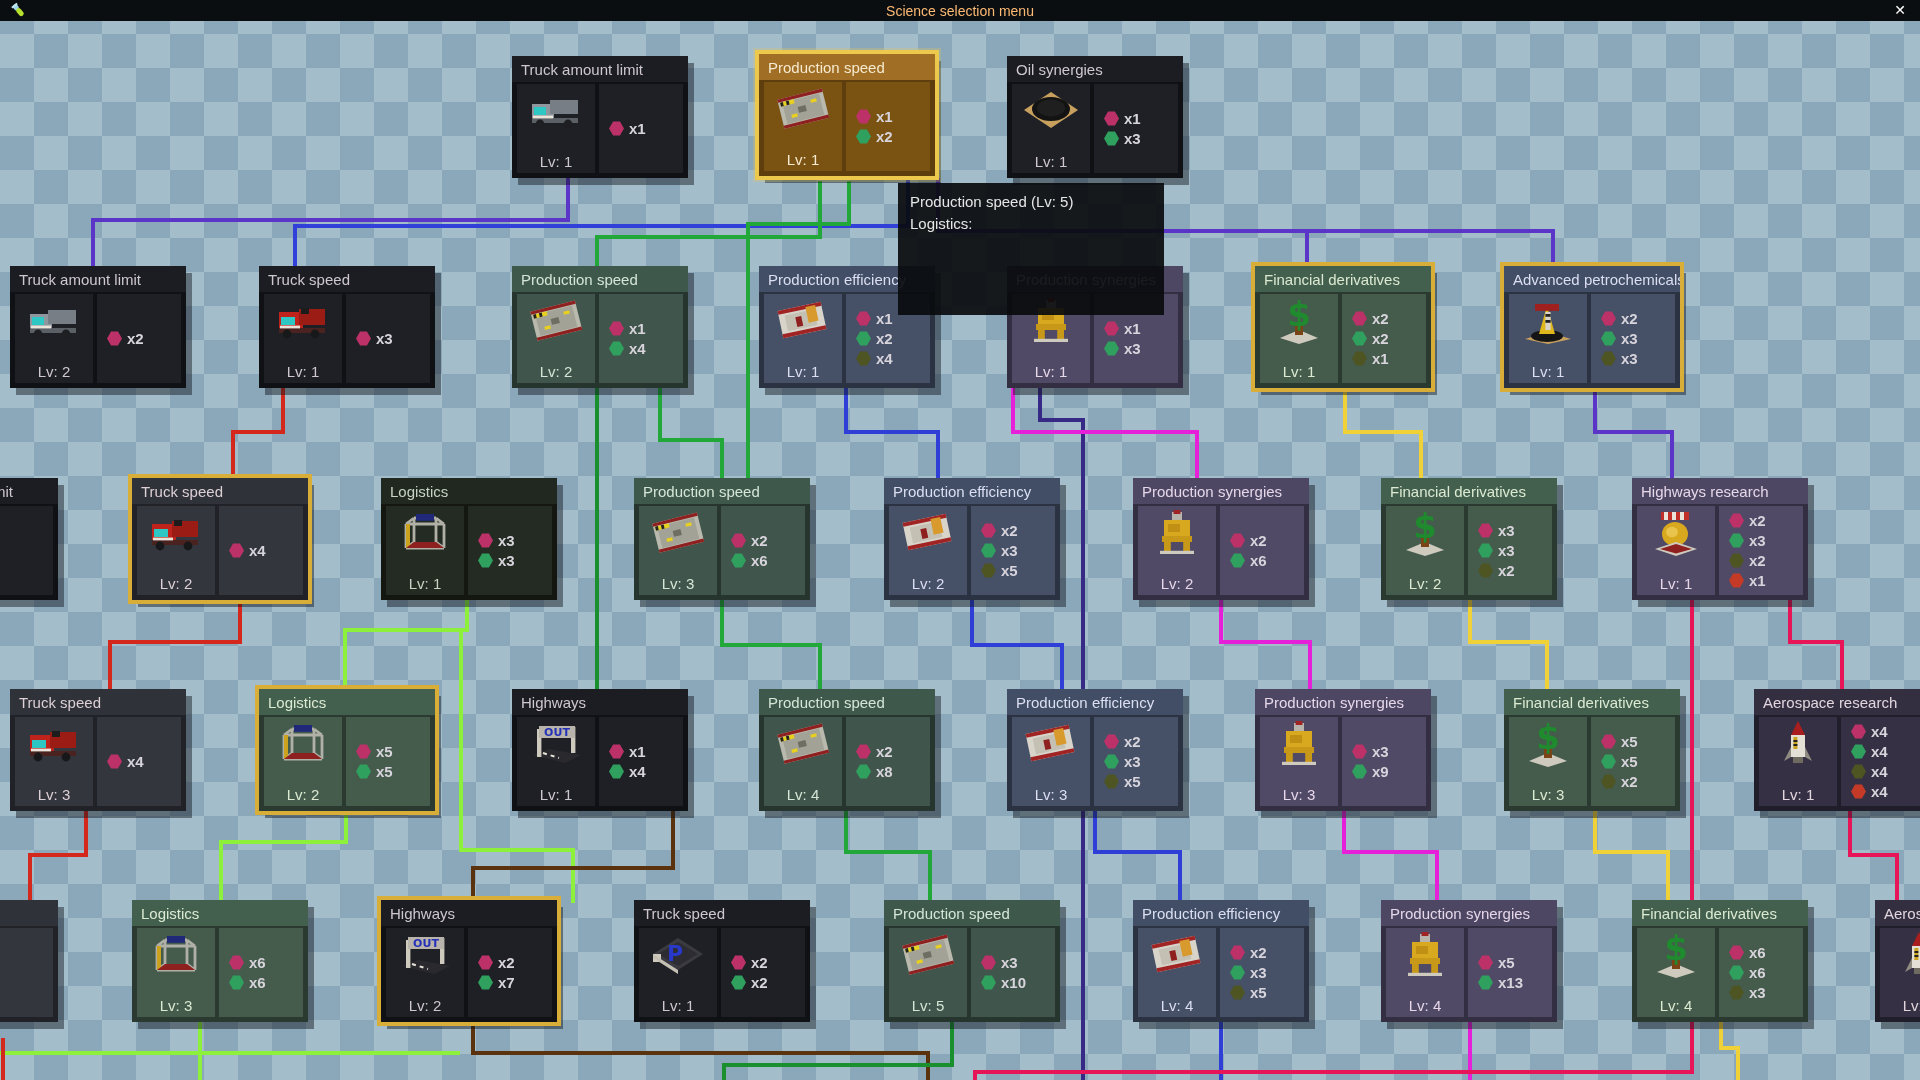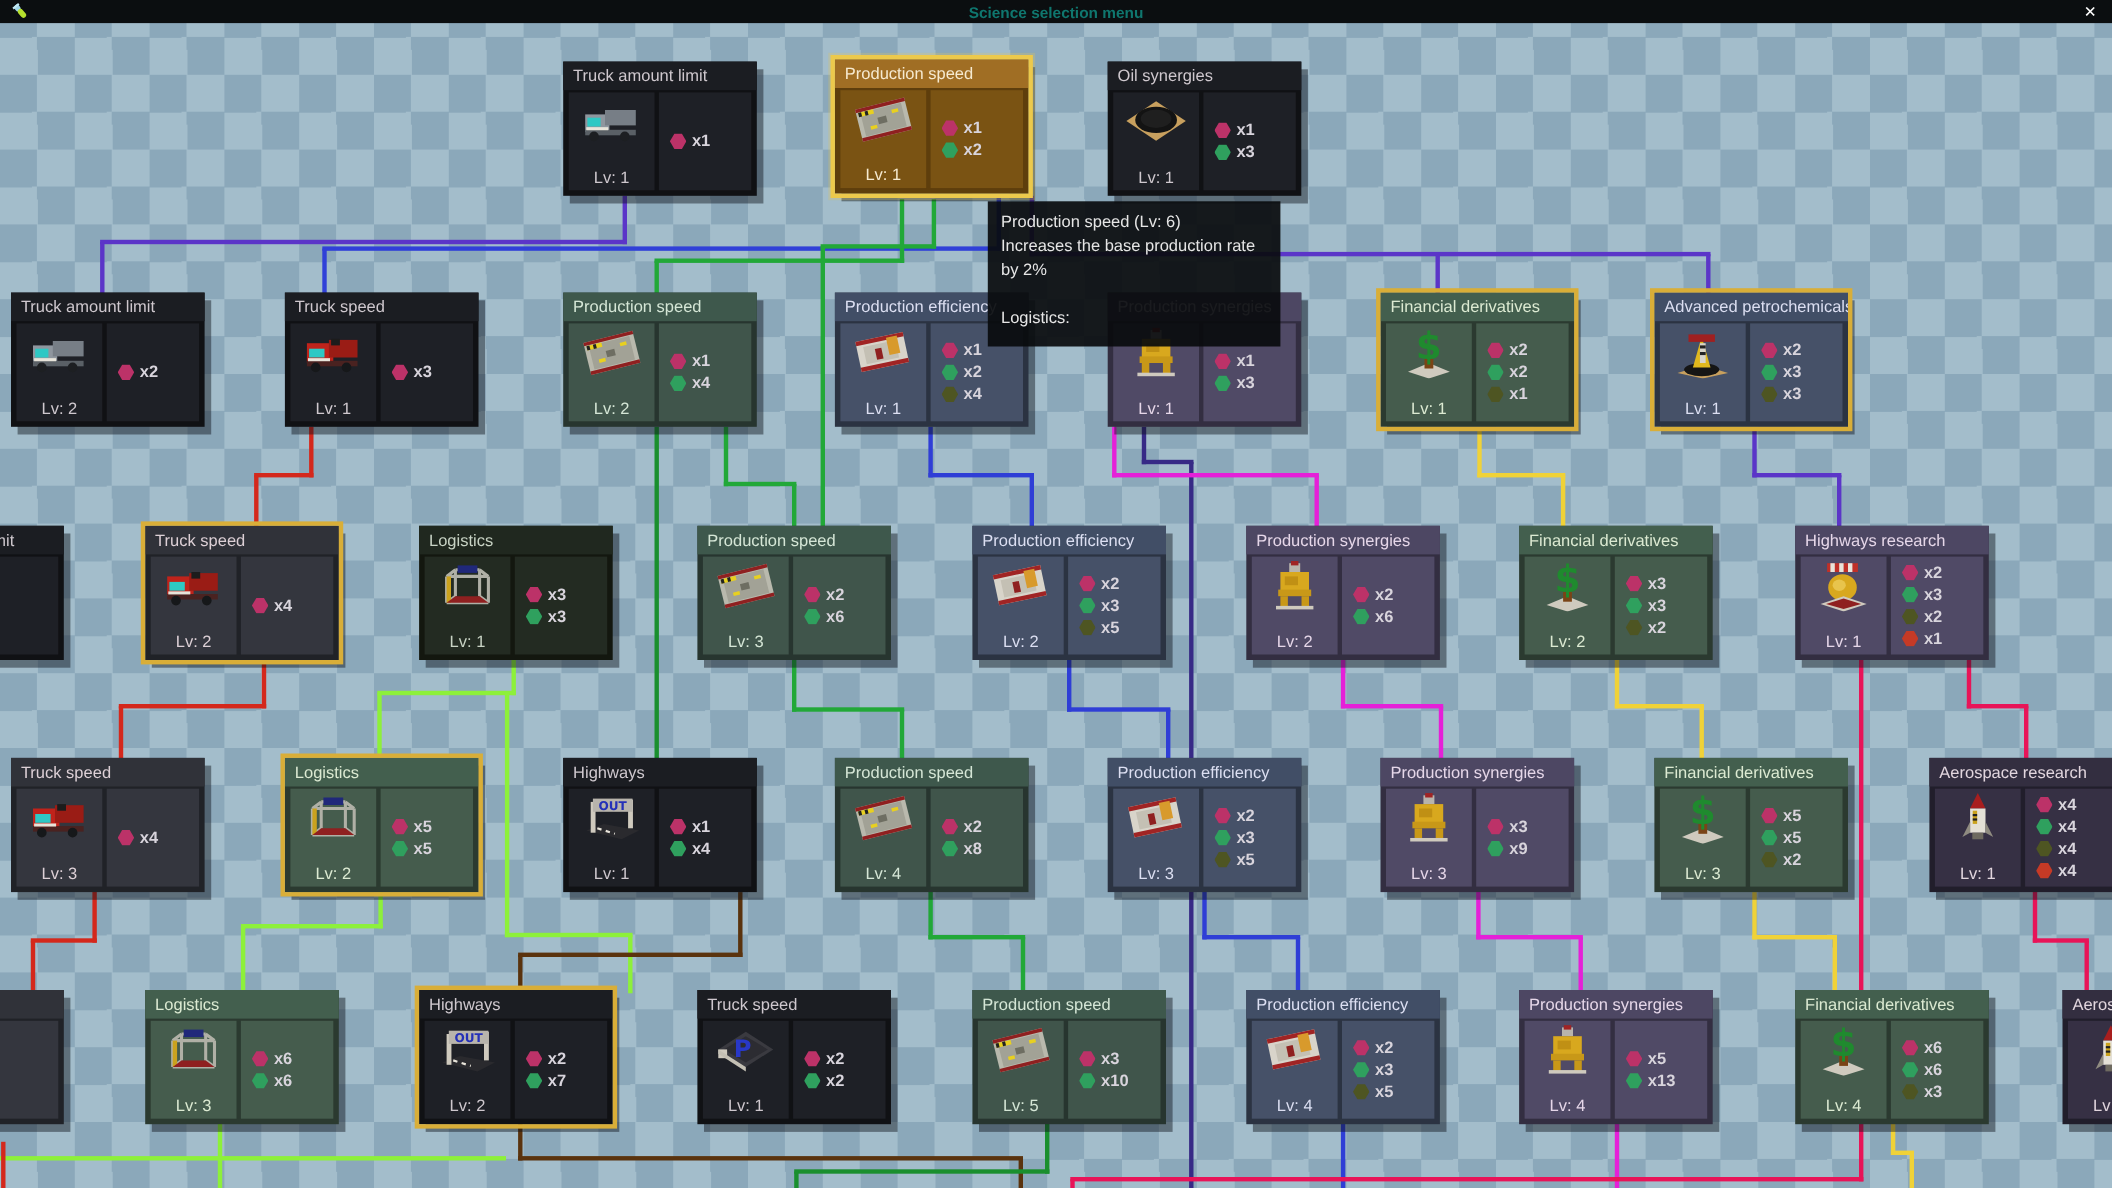--- a/index.html
+++ b/index.html
@@ -7,21 +7,21 @@
     width:1920px;height:1080px;overflow:hidden;position:relative;
     font-family:"Liberation Sans","DejaVu Sans",sans-serif;
     background-color:#93aec1;
     background-image:conic-gradient(#a3bdcb 90deg,#8ba8ba 90deg 180deg,#a3bdcb 180deg 270deg,#8ba8ba 270deg);
     background-size:68px 68px;
   }
   #titlebar{
     position:absolute;top:0;left:0;width:1920px;height:21px;background:#0b0e10;
     z-index:50;display:flex;align-items:center;justify-content:center;
   }
-  #titlebar .title{color:#0f766e;font-size:14px;font-weight:bold;}
+  #titlebar .title{color:#fdba74;font-size:14px;}
   #flask{position:absolute;left:8px;top:1px;width:22px;height:19px;}
   #closebtn{position:absolute;right:14px;top:1px;color:#ffffff;font-size:14px;font-weight:bold;cursor:pointer;line-height:19px;}
   .seg{position:absolute;z-index:1;}
   .node{
     position:absolute;width:176px;height:122px;z-index:2;box-sizing:border-box;
     background:var(--deep);box-shadow:6px 7px 0 rgba(14,18,26,0.45);
   }
   .node.b-gold{outline:4px solid #d9ae38;}
   .node.b-sel{outline:4px solid #ecc94c;box-shadow:0 0 0 6px rgba(236,201,76,0.25),6px 7px 0 rgba(14,18,26,0.45);}
   .node .hdr{height:26px;line-height:27px;padding:0 9px;font-size:15px;white-space:nowrap;overflow:hidden;
@@ -1149,16 +1149,15 @@
       <rect x="8.5" y="2" width="5" height="6" rx="2" fill="#9fd4e8"></rect>
       <rect x="8.5" y="7" width="5" height="9" rx="2.5" fill="#b6e02e"></rect>
       <rect x="7.6" y="2" width="6.8" height="2" fill="#c2e9f4"></rect>
     </g>
   </svg>
   <span class="title">Science selection menu</span>
   <span id="closebtn">✕</span>
 </div>
 
 <div id="tooltip" style="left: 898px; top: 183px; width: 266px; min-height: 132px;">
-  <div class="tt-title">Production speed (Lv: 6)</div>
-  <div class="tt-desc">Increases the base production rate by 2%</div>
+  <div class="tt-title">Production speed (Lv: 5)</div>
   <div class="tt-req">Logistics:</div>
 </div>
 
 </body></html>

